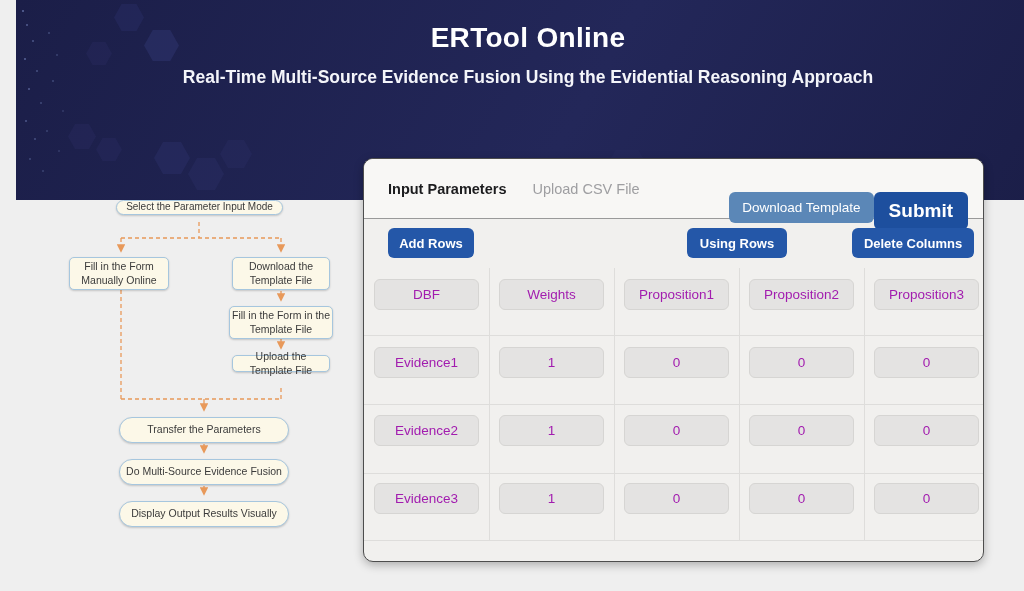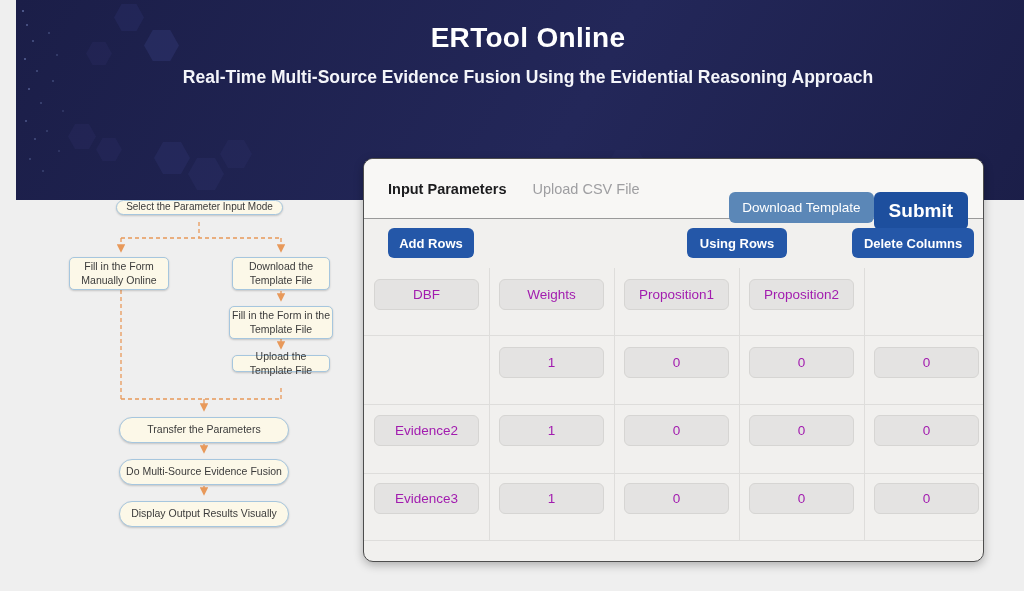--- a/index.html
+++ b/index.html
@@ -151,21 +151,23 @@
     <div class="vline" style="left:500px;"></div>
     <div class="hline" style="top:116px;"></div>
     <div class="hline" style="top:185px;"></div>
     <div class="hline" style="top:254px;"></div>
     <div class="hline" style="top:321px;"></div>
 
     <input class="cell" style="left: 10px; top: 60px;" value="DBF">
     <input class="cell" style="left: 135px; top: 60px;" value="Weights">
     <input class="cell" style="left: 260px; top: 60px;" value="Proposition1">
     <input class="cell" style="left: 385px; top: 60px;" value="Proposition2">
+    <input class="cell" style="left: 510px; top: 60px;" value="Proposition3">
 
+    <input class="cell" style="left: 10px; top: 128px;" value="Evidence1">
     <input class="cell" style="left: 135px; top: 128px;" value="1">
     <input class="cell" style="left: 260px; top: 128px;" value="0">
     <input class="cell" style="left: 385px; top: 128px;" value="0">
     <input class="cell" style="left: 510px; top: 128px;" value="0">
 
     <input class="cell" style="left: 10px; top: 196px;" value="Evidence2">
     <input class="cell" style="left: 135px; top: 196px;" value="1">
     <input class="cell" style="left: 260px; top: 196px;" value="0">
     <input class="cell" style="left: 385px; top: 196px;" value="0">
     <input class="cell" style="left: 510px; top: 196px;" value="0">

